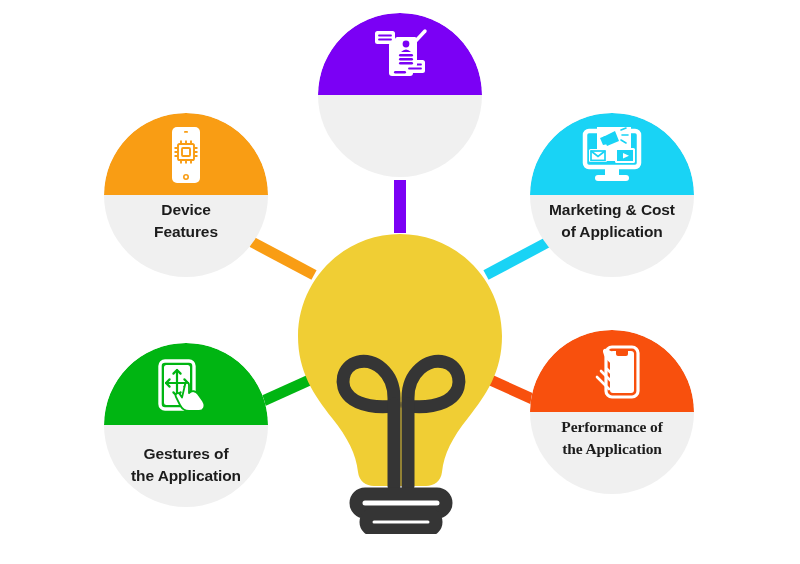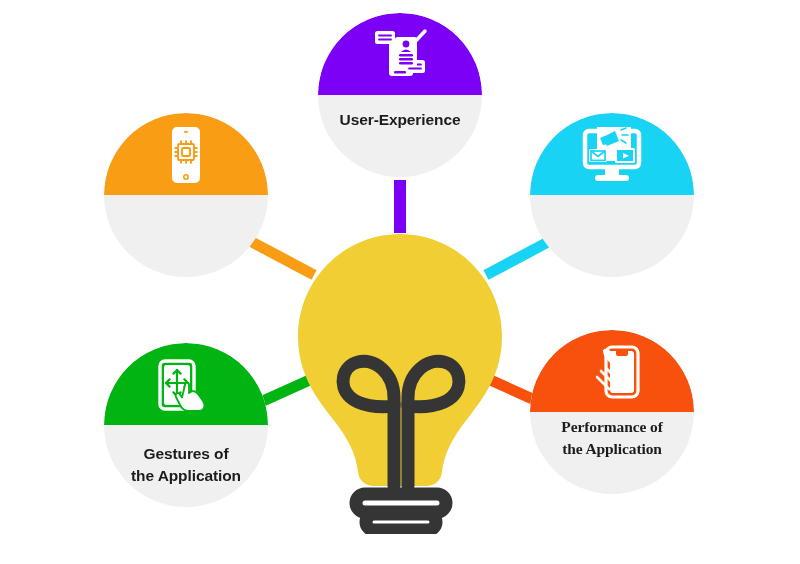--- a/index.html
+++ b/index.html
@@ -151,21 +151,20 @@
           <rect x="28" y="26" width="14" height="2.6" rx="1.3"></rect>
           <rect x="28" y="30" width="14" height="2.6" rx="1.3"></rect>
           <rect x="28" y="34" width="14" height="2.6" rx="1.3"></rect>
         </g>
         <g stroke="#ffffff" stroke-width="3.4" stroke-linecap="round">
           <line x1="40" y1="18" x2="54" y2="3"></line>
         </g>
         <rect x="23" y="43" width="12" height="2.4" rx="1.2" fill="#7b00f5"></rect>
       </svg>
     </div>
-    <div class="node-label">User-Experience</div>
   </div>
 
   <div class="node" id="node-device">
     <div class="node-cap" style="background:#f99d14"></div>
     <div class="node-icon">
       <svg width="40" height="58" viewBox="0 0 40 58" xmlns="http://www.w3.org/2000/svg">
         <rect x="6" y="1" width="28" height="56" rx="5" fill="#ffffff"></rect>
         <rect x="18" y="5" width="4" height="1.8" rx="0.9" fill="#f99d14"></rect>
         <circle cx="20" cy="51" r="2.2" fill="none" stroke="#f99d14" stroke-width="1.6"></circle>
         <g fill="none" stroke="#f99d14" stroke-width="1.9">
@@ -179,20 +178,22 @@
           <line x1="25" y1="34" x2="25" y2="37.5"></line>
           <line x1="8.5" y1="22" x2="12" y2="22"></line>
           <line x1="8.5" y1="26" x2="12" y2="26"></line>
           <line x1="8.5" y1="30" x2="12" y2="30"></line>
           <line x1="28" y1="22" x2="31.5" y2="22"></line>
           <line x1="28" y1="26" x2="31.5" y2="26"></line>
           <line x1="28" y1="30" x2="31.5" y2="30"></line>
         </g>
       </svg>
     </div>
+    <div class="node-label">Device
+Features</div>
   </div>
 
   <div class="node" id="node-marketing">
     <div class="node-cap" style="background:#19d3f5"></div>
     <div class="node-icon">
       <svg width="62" height="56" viewBox="0 0 62 56" xmlns="http://www.w3.org/2000/svg">
         <path d="M4 8 a4 4 0 0 1 4 -4 h46 a4 4 0 0 1 4 4 v28 a4 4 0 0 1 -4 4 h-46 a4 4 0 0 1 -4 -4 z" fill="none" stroke="#ffffff" stroke-width="4.5"></path>
         <rect x="16" y="0" width="34" height="34" fill="#ffffff"></rect>
         <g fill="#19d3f5">
           <path d="M22 10 l12 -6 l4 10 l-12 5 z"></path>
@@ -208,20 +209,22 @@
           <rect x="10" y="24" width="14" height="9.4"></rect>
           <path d="M10 24 l7 5.5 l7 -5.5"></path>
         </g>
         <rect x="34" y="21" width="20" height="15" rx="1.6" fill="#ffffff"></rect>
         <rect x="36" y="23" width="16" height="11" fill="#19d3f5"></rect>
         <path d="M42 26 l6 2.8 l-6 2.8 z" fill="#ffffff"></path>
         <rect x="24" y="41" width="14" height="8" fill="#ffffff"></rect>
         <rect x="14" y="48" width="34" height="6" rx="3" fill="#ffffff"></rect>
       </svg>
     </div>
+    <div class="node-label wide">Marketing &amp; Cost
+of Application</div>
   </div>
 
   <div class="node" id="node-gestures">
     <div class="node-cap" style="background:#00b512"></div>
     <div class="node-icon">
       <svg width="56" height="52" viewBox="0 0 56 52" xmlns="http://www.w3.org/2000/svg">
         <rect x="2" y="2" width="34" height="48" rx="5" fill="none" stroke="#ffffff" stroke-width="3.4"></rect>
         <rect x="6" y="6" width="26" height="40" rx="2.5" fill="#ffffff"></rect>
         <g stroke="#00b512" stroke-width="2.2" fill="none" stroke-linecap="round" stroke-linejoin="round">
           <line x1="19" y1="11" x2="19" y2="37"></line>

